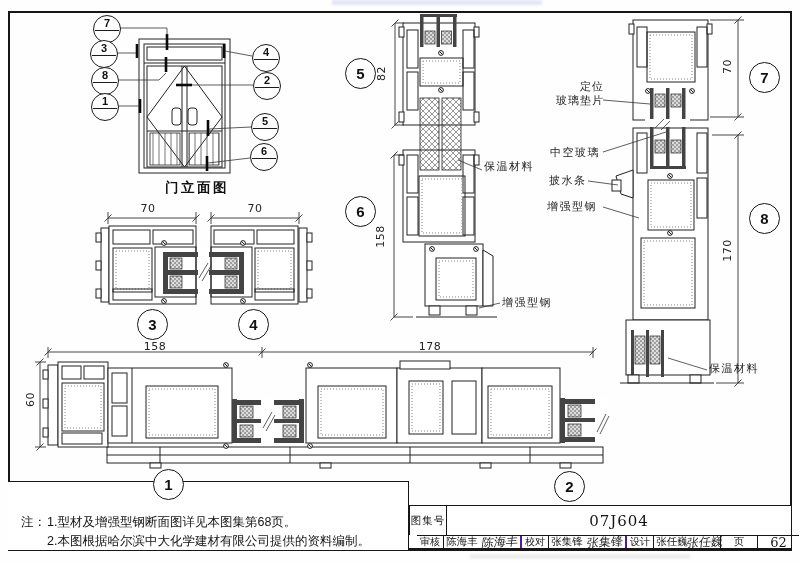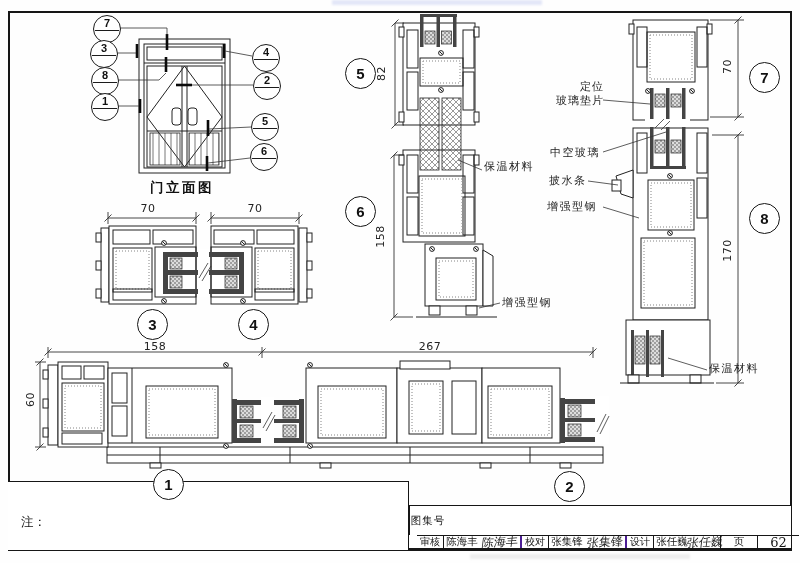--- a/index.html
+++ b/index.html
@@ -22,21 +22,21 @@
   .sc{position:absolute;width:29px;height:29px;border:1.5px solid #161616;border-radius:50%;
       background:#fff;display:flex;align-items:center;justify-content:center;
       font:700 15px/1 "Liberation Sans",sans-serif;color:#111;z-index:4}
   .dimlab{position:absolute;width:36px;font:11px/13px "DejaVu Sans",sans-serif;color:#222;
       text-align:center;letter-spacing:.5px;z-index:3}
   .rot{transform:rotate(-90deg)}
   .ann{position:absolute;font:11px/13px "Liberation Sans",sans-serif;color:#1a1a1a;
       letter-spacing:1.5px;white-space:nowrap;z-index:3}
   .ann2{position:absolute;width:56px;text-align:right;font:11px/14px "Liberation Sans",sans-serif;
       color:#1a1a1a;letter-spacing:1px;z-index:3}
-  .fig-title{position:absolute;left:150px;top:179px;width:94px;text-align:left;
+  .fig-title{position:absolute;left:150px;top:179px;width:94px;text-align:center;
       font:700 13.5px "Liberation Sans",sans-serif;letter-spacing:2.5px;color:#111}
   .notes{position:absolute;left:8px;top:481px;width:400px;height:68px;
       border-top:1.6px solid #161616;border-right:1.6px solid #161616;background:#fff;z-index:2}
   .n-label{position:absolute;left:13px;top:31px;font:12.5px/18px "Liberation Sans",sans-serif}
   .n-lines{position:absolute;left:39px;top:31px;font:12.5px/18.5px "Liberation Sans",sans-serif}
   .tb{position:absolute;left:408px;top:505px;width:384px;height:44px;background:#fff;
       border:1.6px solid #161616;box-sizing:border-box;z-index:2}
   .tb-row1{position:absolute;left:0;top:0;width:100%;height:29px;display:flex}
   .tb-row2{position:absolute;left:8px;top:29px;width:100%;height:12px;display:flex;
       border-top:1.2px solid #161616}
@@ -422,41 +422,46 @@
     <span>2</span>
   </div>
 
 <div class="dimlab" style="left:130px;top:202px">70</div>
 <div class="dimlab" style="left:237px;top:202px">70</div>
 <div class="dimlab rot" style="left:363px;top:67px">82</div>
 <div class="dimlab rot" style="left:362px;top:230px">158</div>
 <div class="dimlab rot" style="left:709px;top:60px">70</div>
 <div class="dimlab rot" style="left:709px;top:244px">170</div>
 <div class="dimlab" style="left:137px;top:340px">158</div>
-<div class="dimlab" style="left:412px;top:340px">267</div>
+<div class="dimlab" style="left:412px;top:340px">178</div>
 <div class="dimlab rot" style="left:12px;top:393px">60</div>
 
 <div class="ann2" style="left:548px;top:79px">
   <div>定位</div>
   <div>玻璃垫片</div>
 </div>
 <div class="ann" style="left:550px;top:146px">中空玻璃</div>
 <div class="ann" style="left:549px;top:174px">披水条</div>
 <div class="ann" style="left:547px;top:200px">增强型钢</div>
 <div class="ann" style="left:484px;top:160px">保温材料</div>
 <div class="ann" style="left:502px;top:296px">增强型钢</div>
 <div class="ann" style="left:709px;top:362px">保温材料</div>
 
 <div class="notes">
   <span class="n-label">注：</span>
+  <div class="n-lines">
+    <div>1.型材及增强型钢断面图详见本图集第68页。</div>
+    <div>2.本图根据哈尔滨中大化学建材有限公司提供的资料编制。</div>
+  </div>
 </div>
 
 <div class="tb">
   <div class="tb-row1">
     <div class="tb-atlas-label">图集号</div>
+    <div class="tb-atlas-no">07J604</div>
   </div>
   <div class="tb-row2">
     <span class="c-lab">审核</span>
     <span class="c-name">陈海丰</span>
     <span class="c-sig">陈海丰</span>
     <span class="c-lab c-lab2">校对</span>
     <span class="c-name">张集锋</span>
     <span class="c-sig">张集锋</span>
     <span class="c-lab c-lab2">设计</span>
     <span class="c-name">张任巍</span>

